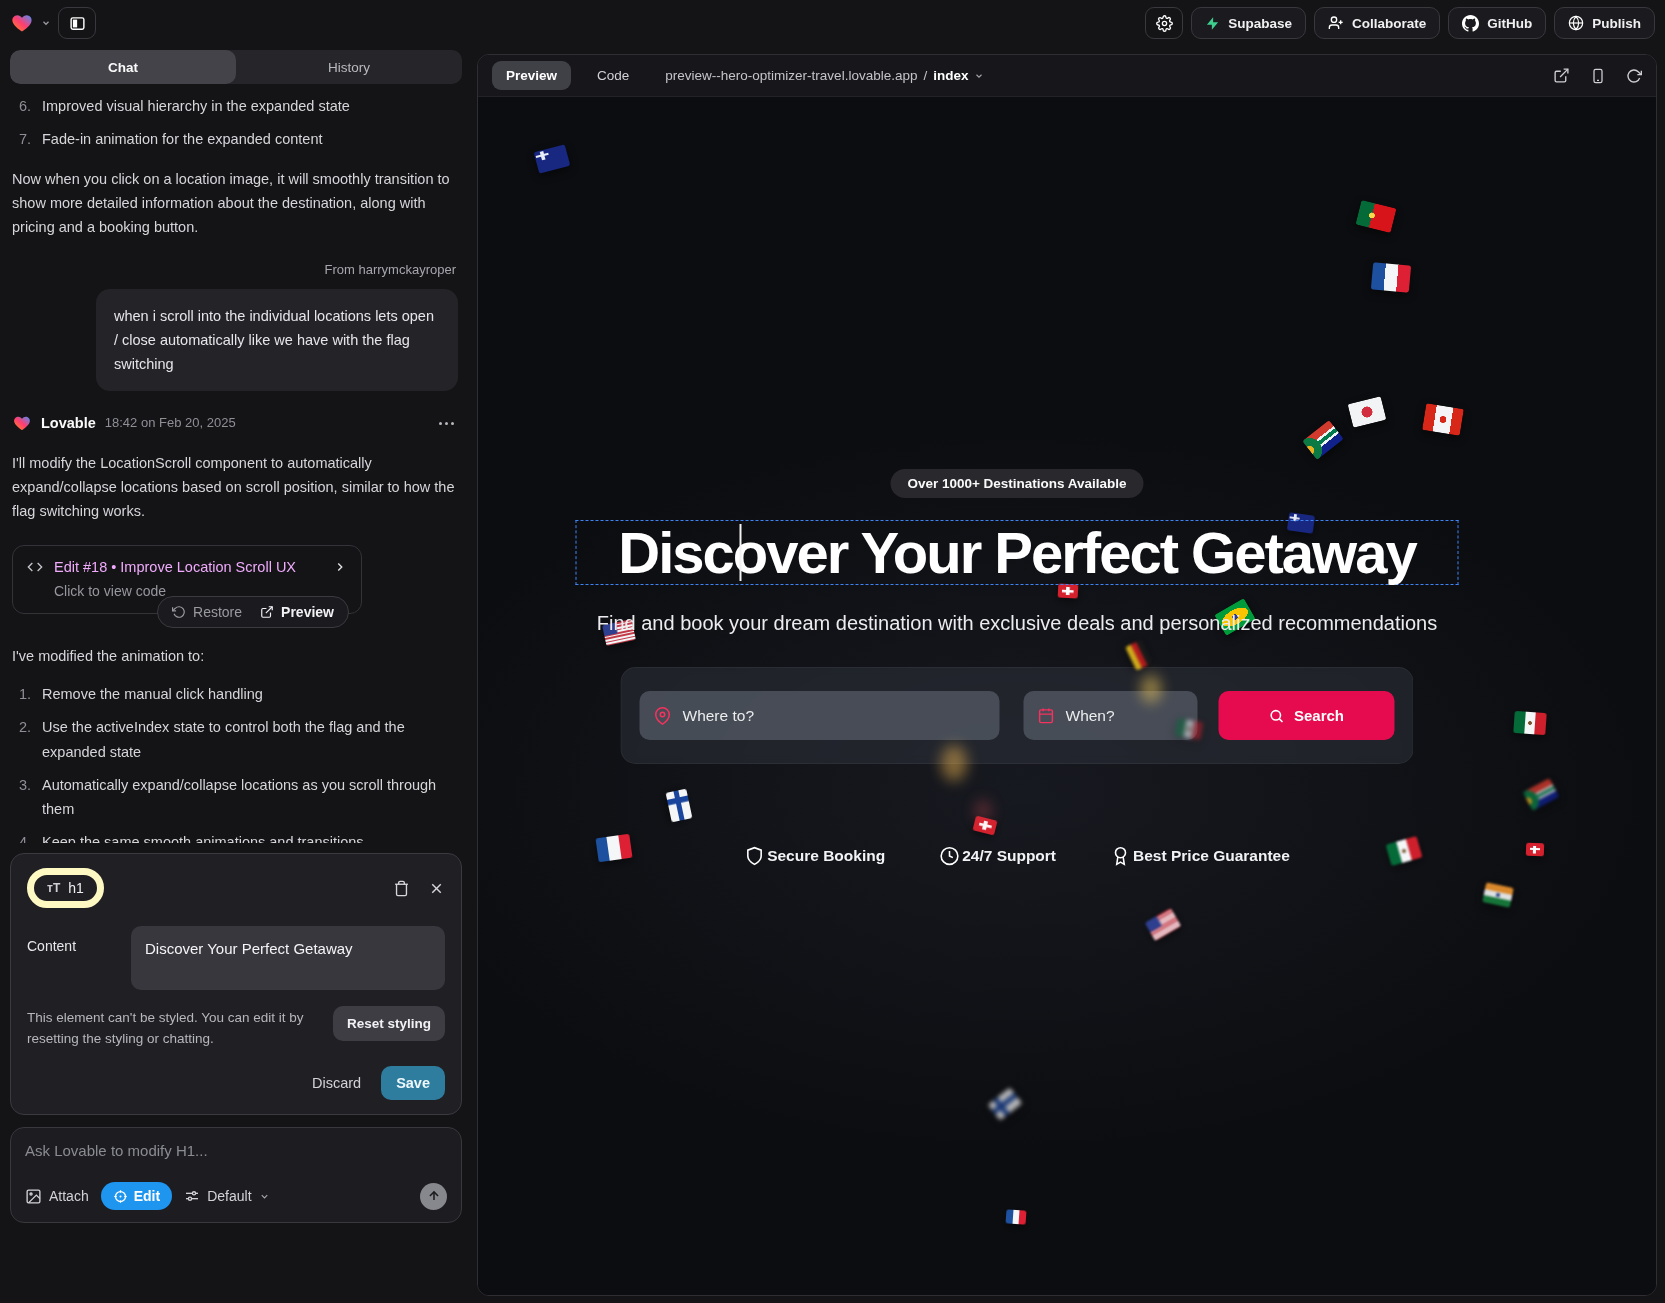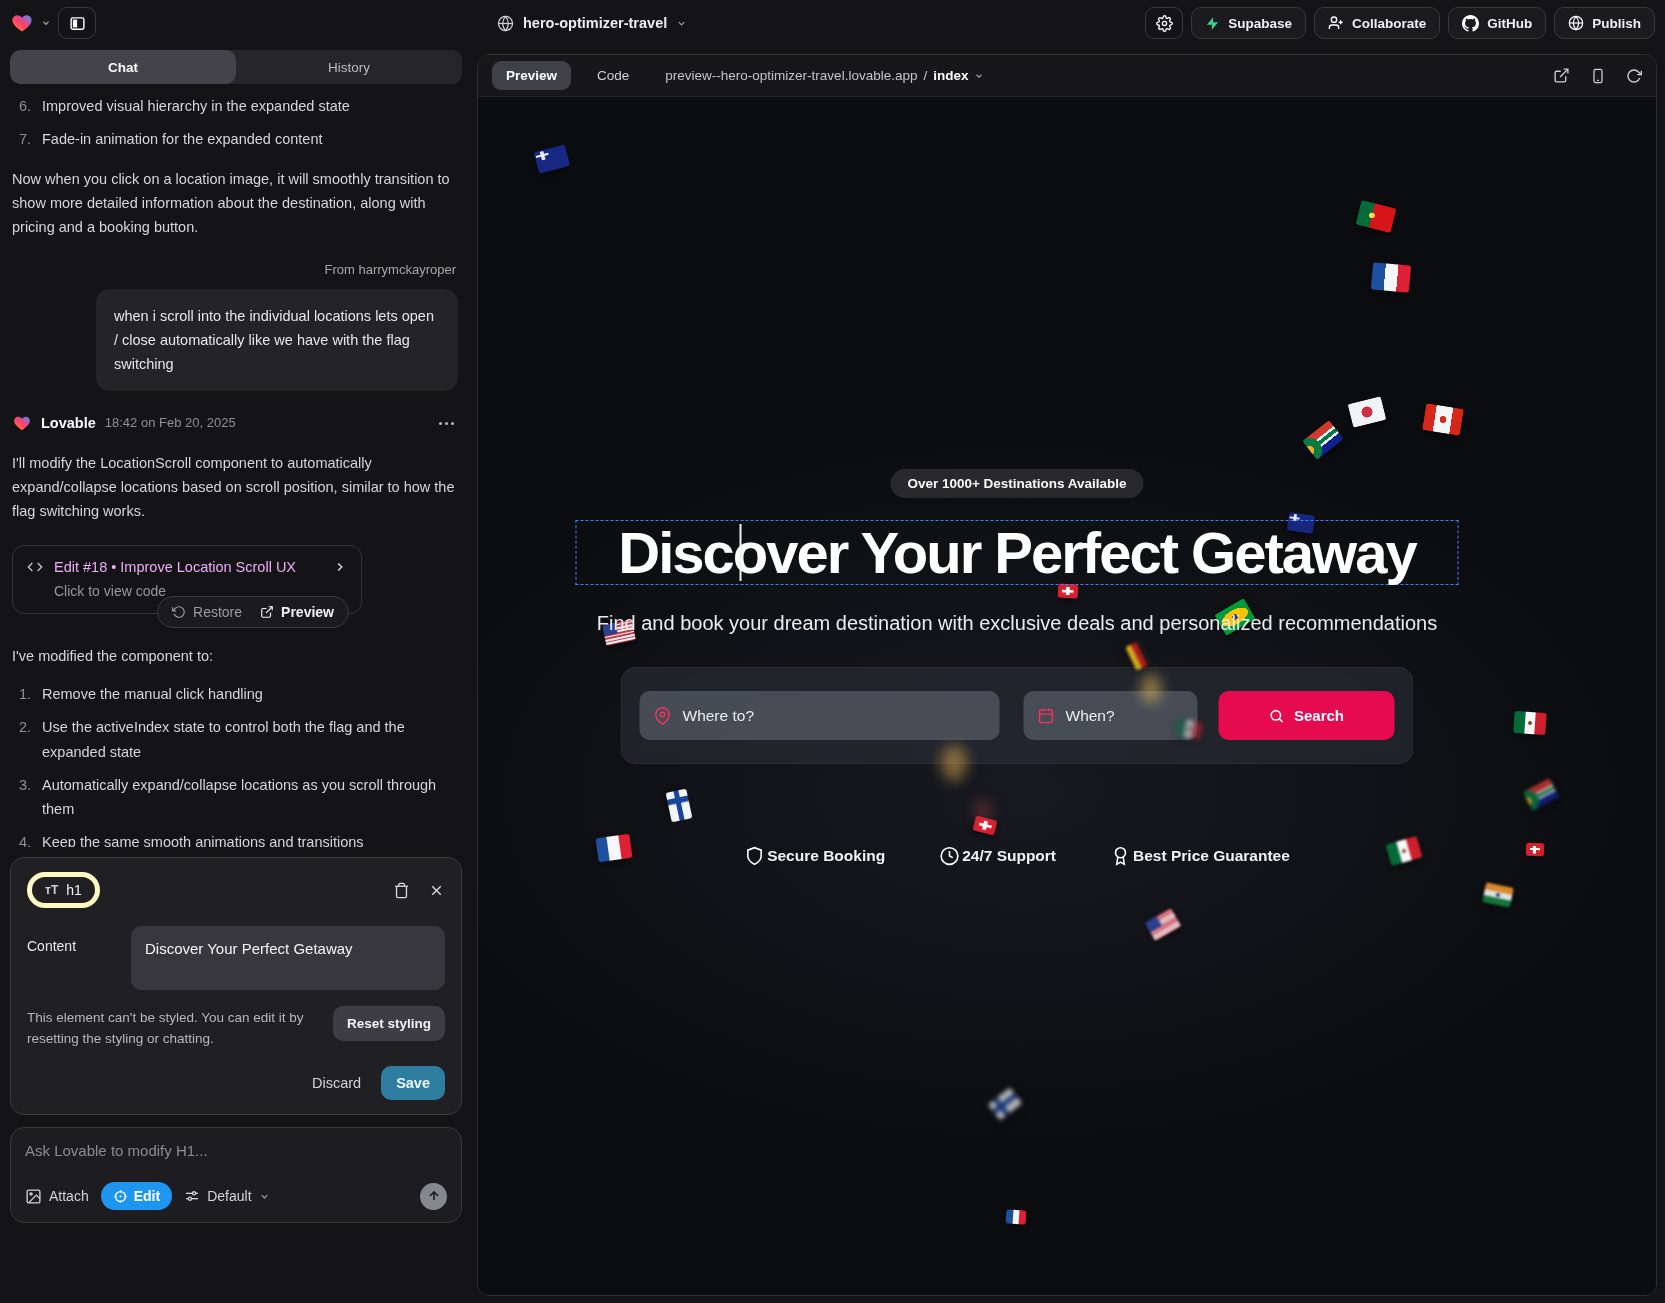--- a/index.html
+++ b/index.html
@@ -41,21 +41,21 @@
   .ec-title{font-size:14.5px;color:#f0abfc;flex:1}
   .ec-sub{margin:8px 0 0 27px;font-size:14px;color:#97979e}
   .card-actions{position:absolute;right:13px;bottom:-14px;display:flex;background:#1b1b1f;border:1px solid #3a3a3f;border-radius:999px;padding:7px 14px;}
   .ca-btn{display:flex;align-items:center;gap:7px;font-size:14px;background:none;border:none;color:#9a9aa1}
   .ca-btn.primary{color:#f2f2f5;font-weight:600;margin-left:18px}
   .list-bottom{margin-top:14px}
 
   
   .editor{flex:none;background:#202024;border:1px solid #3a3a3f;border-radius:14px;padding:14px 16px;margin-top:10px}
   .ed-head{display:flex;align-items:center}
-  .chip{display:flex;align-items:center;gap:8px;border:5px solid #fef9c3;border-radius:999px;padding:5px 13px;font-size:14px;color:#f0f0f3;background:none}
+  .chip{display:flex;align-items:center;gap:8px;border:7px solid #fef9c3;border-radius:999px;padding:5px 13px;font-size:14px;color:#f0f0f3;background:none}
   .chip .tt{font-size:12px;color:#cfcfd4;font-weight:700}
   .ed-icons{margin-left:auto;display:flex;gap:18px;align-items:center}
   .ghost-ic{background:none;border:none;color:#d6d6db;padding:0}
   .ed-row{display:flex;margin-top:18px}
   .ed-label{width:104px;font-size:14px;color:#e8e8ec;padding-top:12px}
   .ed-textarea{flex:1;background:#37373d;border:none;border-radius:10px;padding:12px 14px;height:64px;font-size:15px;color:#f5f5f7;resize:none;outline:none;font-family:inherit;line-height:1.4}
   .ed-note-row{display:flex;margin-top:16px;align-items:flex-start;gap:14px}
   .ed-note{flex:1;font-size:13.5px;color:#b6b6bd;line-height:1.55;padding-top:2px}
   .reset-btn{background:#3d3d43;border:none;border-radius:10px;padding:10px 14px;font-size:13.5px;font-weight:600;color:#f2f2f5;flex:none}
   .ed-foot{display:flex;justify-content:flex-end;align-items:center;gap:20px;margin-top:16px}
@@ -145,35 +145,20 @@
     <button class="icon-btn">
       <span>
         <svg width="17" height="17" viewBox="0 0 24 24" fill="none" stroke="#fff" stroke-width="2">
             <rect x="3" y="4" width="18" height="16" rx="2.5"></rect>
             <rect x="5.5" y="6.5" width="6" height="11" fill="#fff" stroke="none"></rect>
           </svg>
       </span>
     </button>
   </div>
 
-  <div class="tb-center">
-    <span>
-      <svg width="17" height="17" viewBox="0 0 24 24" fill="none" stroke="#cfcfd4" stroke-width="1.8">
-          <circle cx="12" cy="12" r="10"></circle>
-          <line x1="2" y1="12" x2="22" y2="12"></line>
-          <path d="M12 2a15.3 15.3 0 0 1 4 10 15.3 15.3 0 0 1-4 10 15.3 15.3 0 0 1-4-10 15.3 15.3 0 0 1 4-10z"></path>
-        </svg>
-    </span>
-    <span class="proj">hero-optimizer-travel</span>
-    <span class="chev-sm">
-      <svg width="11" height="11" viewBox="0 0 24 24" fill="none" stroke="currentColor" stroke-width="2.6">
-          <polyline points="6 9 12 15 18 9"></polyline>
-        </svg>
-    </span>
-  </div>
 
   <div class="tb-right">
     <button class="icon-btn">
       <span>
         <svg width="17" height="17" viewBox="0 0 24 24" fill="none" stroke="#fff" stroke-width="1.9">
             <circle cx="12" cy="12" r="3"></circle>
             <path d="M19.4 15a1.65 1.65 0 0 0 .33 1.82l.06.06a2 2 0 0 1-2.83 2.83l-.06-.06a1.65 1.65 0 0 0-1.82-.33 1.65 1.65 0 0 0-1 1.51V21a2 2 0 0 1-4 0v-.09a1.65 1.65 0 0 0-1-1.51 1.65 1.65 0 0 0-1.82.33l-.06.06a2 2 0 0 1-2.83-2.83l.06-.06a1.65 1.65 0 0 0 .33-1.82 1.65 1.65 0 0 0-1.51-1H3a2 2 0 0 1 0-4h.09a1.65 1.65 0 0 0 1.51-1 1.65 1.65 0 0 0-.33-1.82l-.06-.06a2 2 0 0 1 2.83-2.83l.06.06a1.65 1.65 0 0 0 1.82.33H9a1.65 1.65 0 0 0 1-1.51V3a2 2 0 0 1 4 0v.09a1.65 1.65 0 0 0 1 1.51 1.65 1.65 0 0 0 1.82-.33l.06-.06a2 2 0 0 1 2.83 2.83l-.06.06a1.65 1.65 0 0 0-.33 1.82V9a1.65 1.65 0 0 0 1.51 1H21a2 2 0 0 1 0 4h-.09a1.65 1.65 0 0 0-1.51 1z"></path>
           </svg>
       </span>
     </button>
@@ -299,21 +284,21 @@
                 <path d="M18 13v6a2 2 0 0 1-2 2H5a2 2 0 0 1-2-2V8a2 2 0 0 1 2-2h6"></path>
                 <polyline points="15 3 21 3 21 9"></polyline>
                 <line x1="10" y1="14" x2="21" y2="3"></line>
               </svg>
           </span>
           <span>Preview</span>
         </button>
       </div>
     </div>
 
-    <p class="msg" style="margin-top:30px">I've modified the component to:</p>
+    <p class="msg" style="margin-top:30px">I've modified the animation to:</p>
 
     <div class="list-bottom">
 
         <div class="oli">
           <span class="num">1.</span>
           <span class="txt">Remove the manual click handling</span>
         </div>
 
         <div class="oli">
           <span class="num">2.</span>

